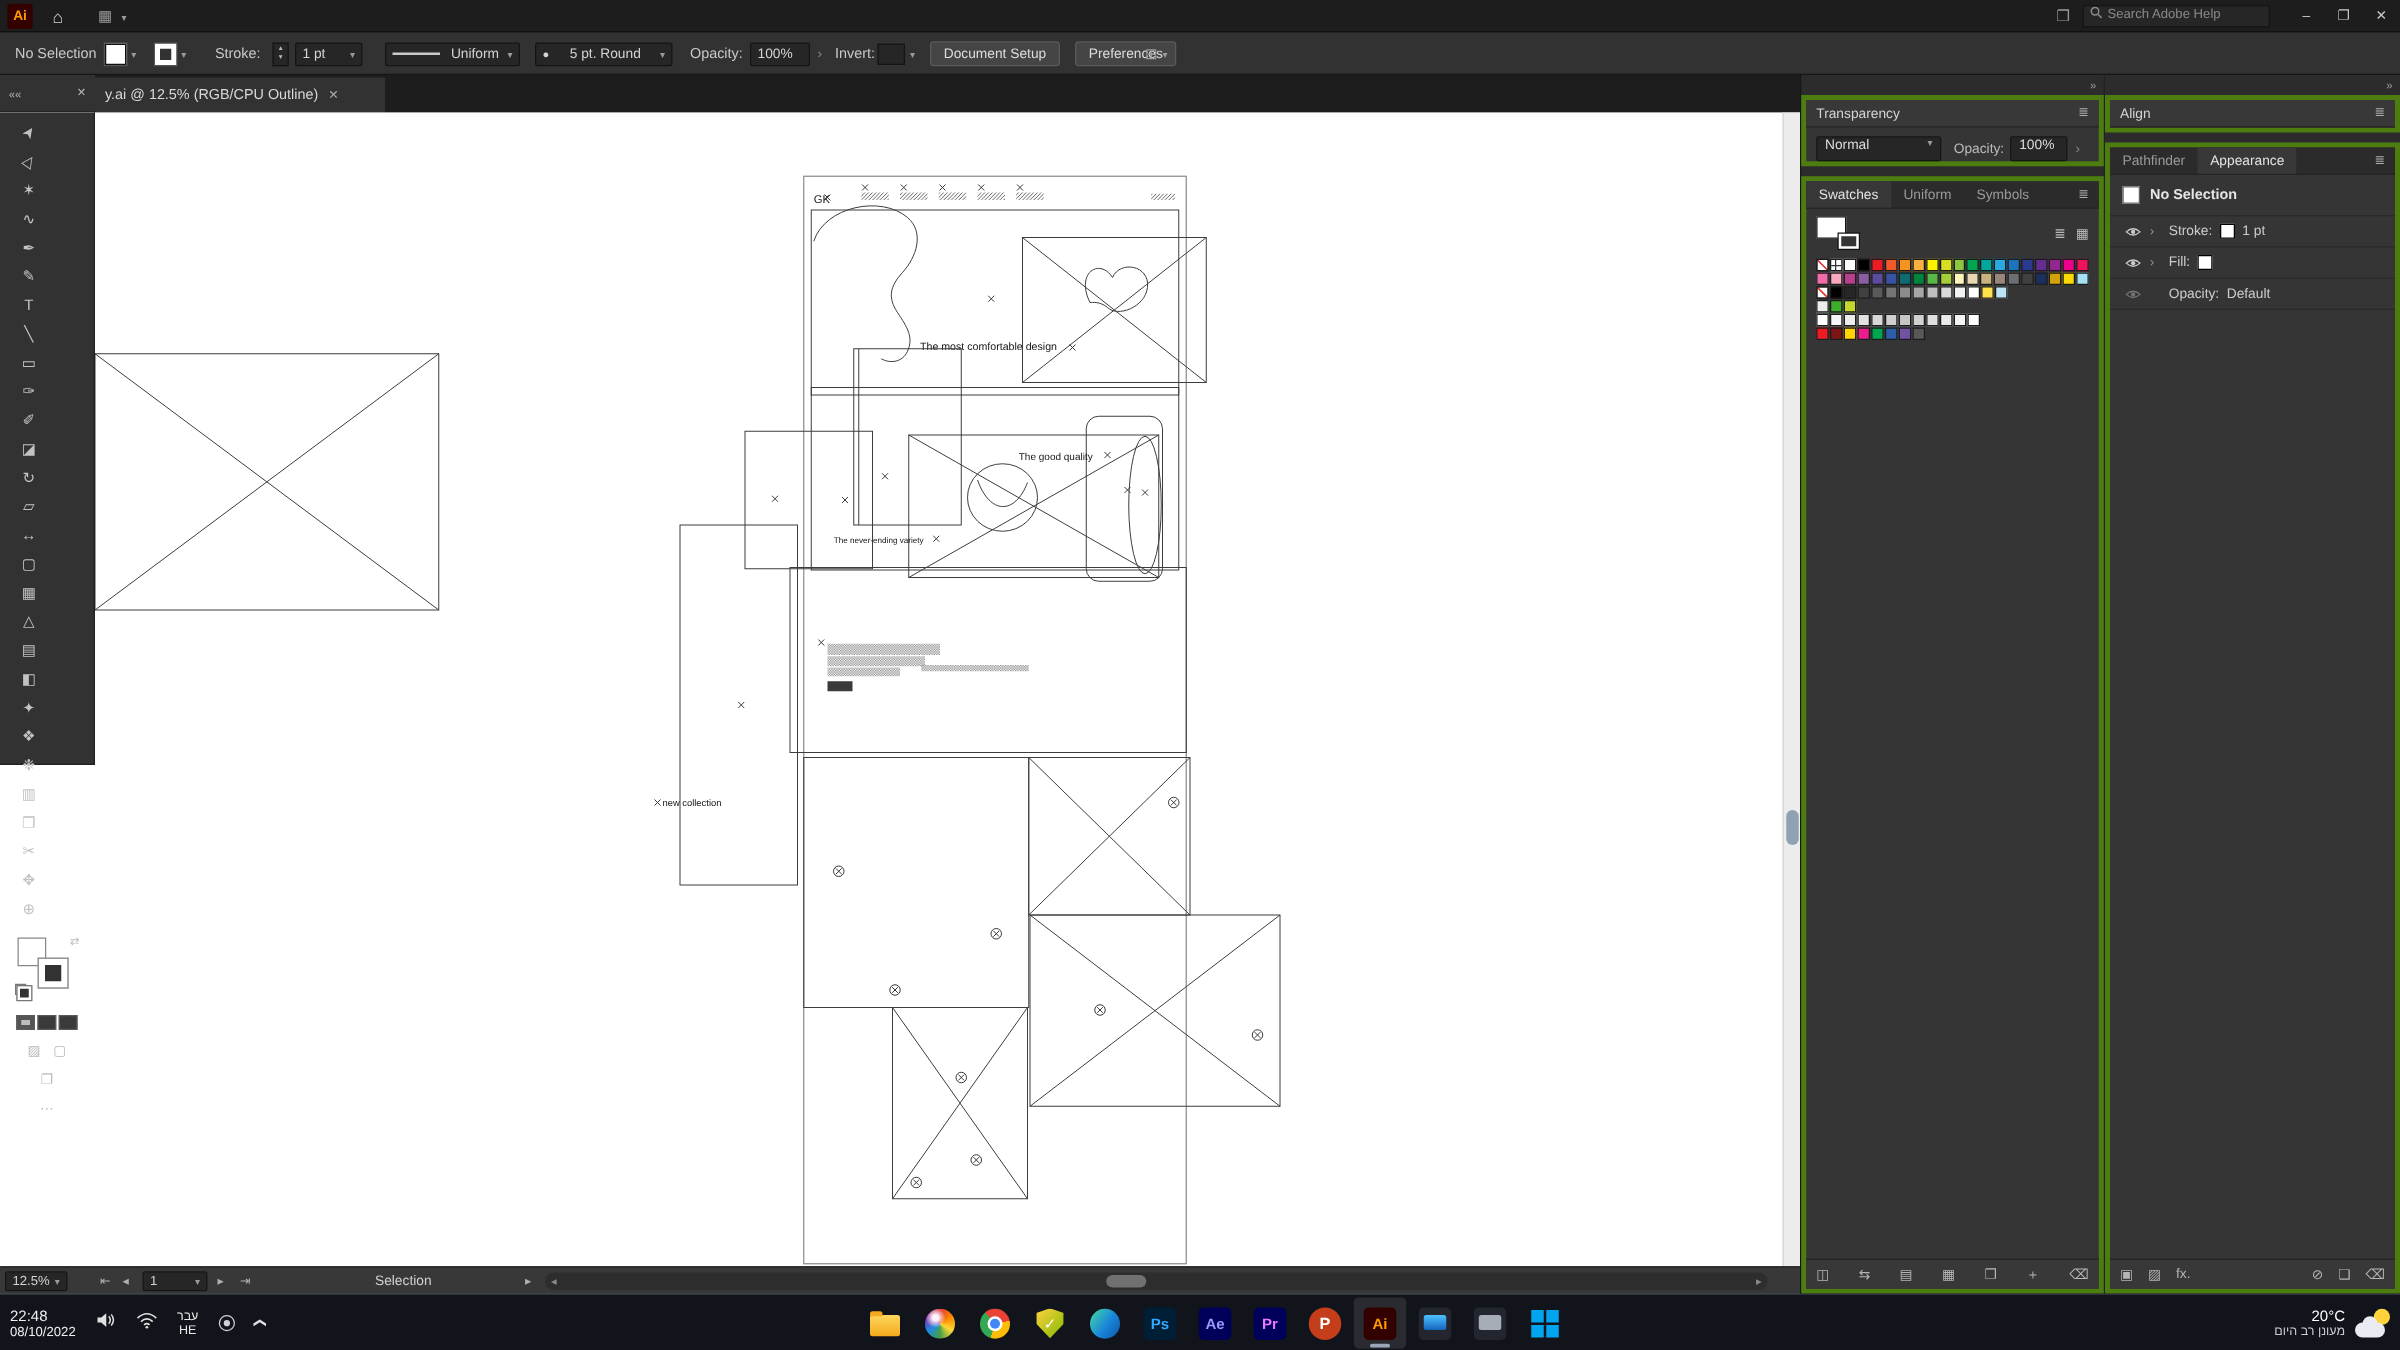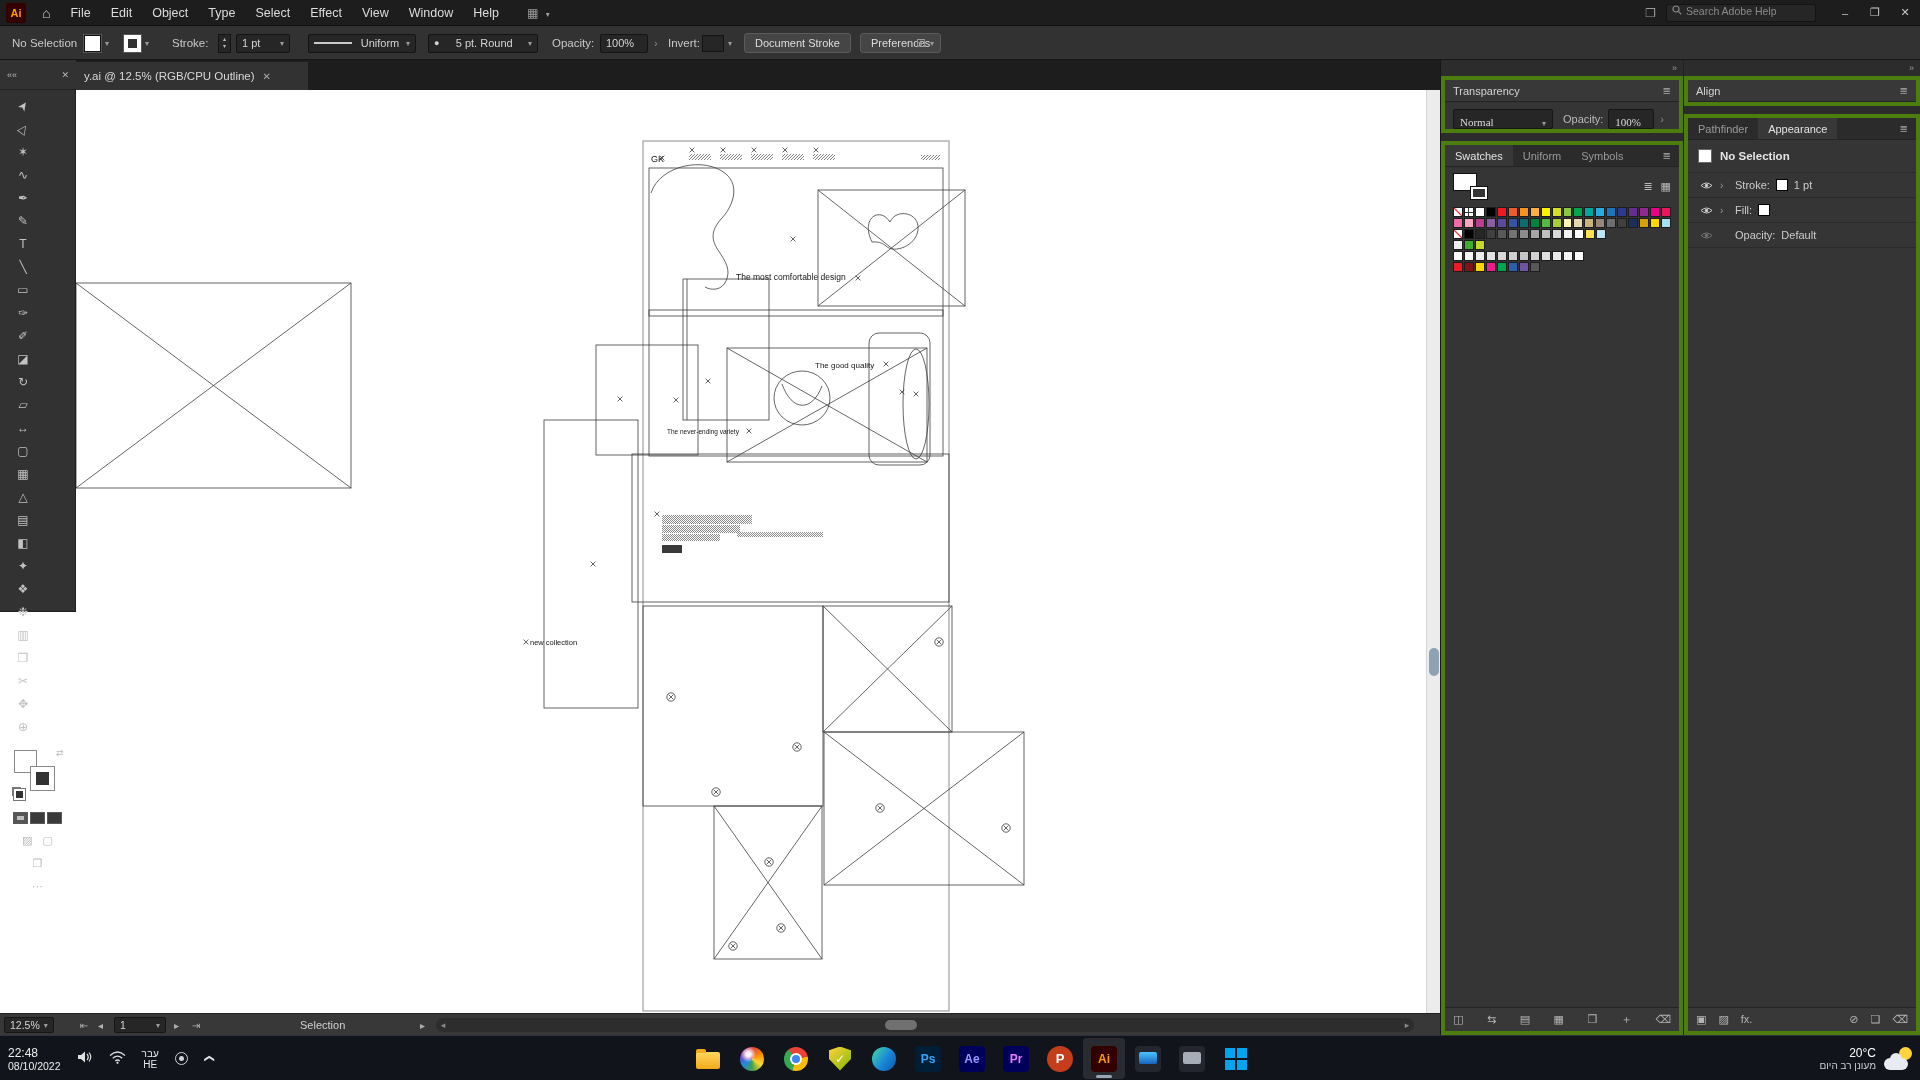--- a/index.html
+++ b/index.html
@@ -109,21 +109,21 @@
   .panel-header .ph-menu { color:#b0b0b0; font-size:10px; }
   .panel-tabs { height:22px; background:#2b2b2b; display:flex; align-items:stretch; border-bottom:1px solid #242424; }
   .ptab { padding:0 10px; display:flex; align-items:center; font-size:11px; color:#9a9a9a; }
   .ptab.active { background:#383838; color:#e2e2e2; }
   .ptab-menu { margin-left:auto; color:#b0b0b0; font-size:10px; padding:0 8px; display:flex; align-items:center; }
   .dock-gap { height:8px; }
 
   
   .tp-row { display:flex; align-items:center; padding:7px 8px 0 8px; }
   .dd { background:#262626; border:1px solid #161616; border-radius:2px; height:20px; padding:0 6px;
-    display:flex; align-items:flex-end; justify-content:space-between; color:#ddd; font-size:11px;font-family:Liberation Serif, serif; }
+    display:flex; align-items:flex-start; justify-content:space-between; color:#ddd; font-size:11px; }
   .dd-blend { width:100px; }
   .tp-oplabel { color:#bbb; font-size:11px; margin:0 5px 0 10px; }
   .tp-opbox { width:46px; }
   .tp-exp { color:#888; font-size:11px; margin-left:6px; }
   .tp-controls { padding:10px 10px 10px 8px; display:flex; }
   .tp-thumb { width:44px; height:44px; background:#2b2b2b; border:1px solid #1c1c1c; }
   .tp-right { margin-left:auto; display:flex; flex-direction:column; align-items:flex-start; gap:7px; }
   .btn-disabled { background:#3a3a3a; border:1px solid #555; border-radius:3px; color:#7a7a7a;
     font-size:11px; height:20px; padding:0 10px; display:flex; align-items:center; }
   .chk-row { display:flex; align-items:center; gap:6px; }
@@ -216,31 +216,20 @@
   .wx-cloud:before { content:""; position:absolute; top:-5px; left:6px; width:12px; height:12px; background:#e8ecf2; border-radius:50%; }
 </style>
 </head>
 <body>
 
 <div id="app">
 
   <header id="menubar">
     <div class="ai-logo">Ai</div>
     <span class="mb-home">⌂</span>
-    <nav id="menubar-menus">
-        <div class="menu-item">File</div>
-        <div class="menu-item">Edit</div>
-        <div class="menu-item">Object</div>
-        <div class="menu-item">Type</div>
-        <div class="menu-item">Select</div>
-        <div class="menu-item">Effect</div>
-        <div class="menu-item">View</div>
-        <div class="menu-item">Window</div>
-        <div class="menu-item">Help</div>
-      </nav>
     <span class="mb-workspace">
       <span>▦</span> <span class="dd-ar">▾</span>
     </span>
     <div class="mb-right">
       <span class="mb-panel-toggle">❒</span>
       <div class="mb-search">
         <svg width="10" height="10" viewBox="0 0 10 10">
           <circle cx="4" cy="4" r="3" fill="none" stroke="#8a8a8a" stroke-width="1.2"></circle>
           <line x1="6.4" y1="6.4" x2="9.3" y2="9.3" stroke="#8a8a8a" stroke-width="1.2"></line>
         </svg>
@@ -303,21 +292,21 @@
       <span class="tp-exp">›</span>
     </div>
     <div class="cb-item" style="left:668px">
       <span>Invert:</span>
     </div>
     <div class="cb-item" style="left:702px">
       <span class="cb-stylebox"></span>
       <span class="dd-ar">▾</span>
     </div>
     <div class="cb-item" style="left:744px">
-      <span class="cb-btn">Document Stroke</span>
+      <span class="cb-btn">Document Setup</span>
     </div>
     <div class="cb-item" style="left:860px">
       <span class="cb-btn">Preferences</span>
     </div>
     <div class="cb-item" style="left:916px">
       <span style="color:#9a9a9a; font-size:12px">⊞</span>
       <span class="dd-ar">▾</span>
     </div>
   </div>
 

